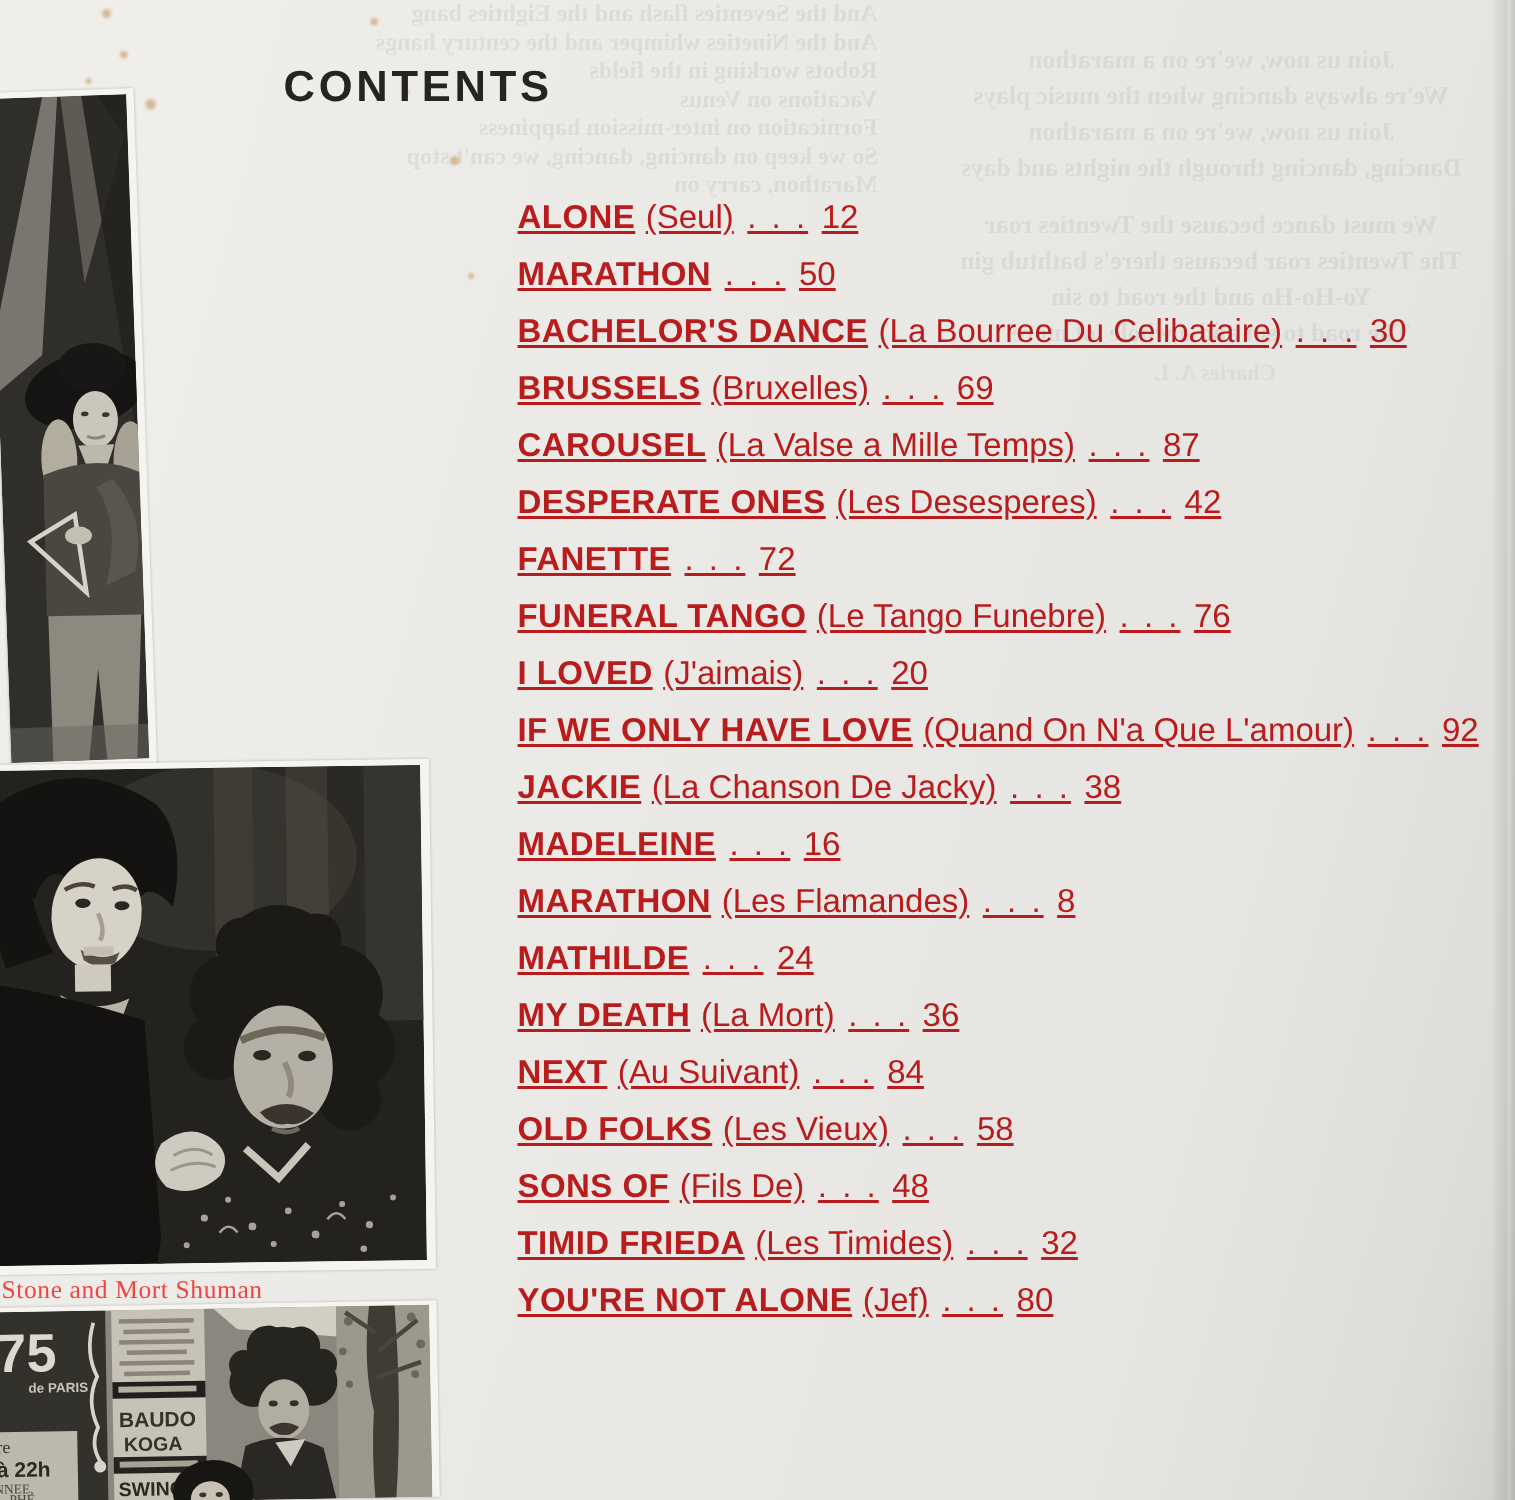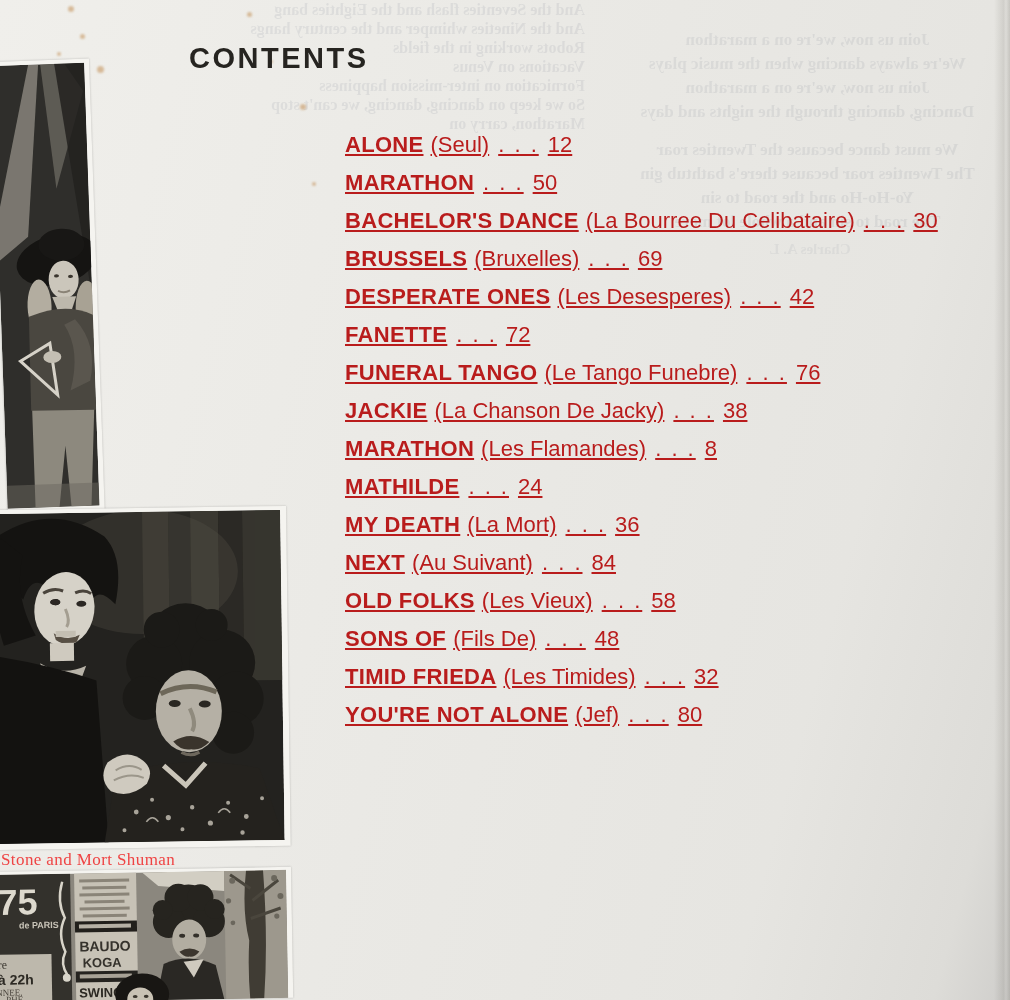--- a/index.html
+++ b/index.html
@@ -85,31 +85,35 @@
   <div class="toc" id="toc-list">
     <div class="toc-row"><span class="toc-title">ALONE</span><span class="toc-native">(Seul)</span><span class="toc-dots">. . .</span><span class="toc-page">12</span></div>
 
     <div class="toc-row"><span class="toc-title">MARATHON</span><span class="toc-dots">. . .</span><span class="toc-page">50</span></div>
 
     <div class="toc-row"><span class="toc-title">BACHELOR'S DANCE</span><span class="toc-native">(La Bourree Du Celibataire)</span><span class="toc-dots">. . .</span><span class="toc-page">30</span></div>
 
     <div class="toc-row"><span class="toc-title">BRUSSELS</span><span class="toc-native">(Bruxelles)</span><span class="toc-dots">. . .</span><span class="toc-page">69</span></div>
 
 
+    <div class="toc-row"><span class="toc-title">CAROUSEL</span><span class="toc-native">(La Valse a Mille Temps)</span><span class="toc-dots">. . .</span><span class="toc-page">87</span></div>
 
     <div class="toc-row"><span class="toc-title">DESPERATE ONES</span><span class="toc-native">(Les Desesperes)</span><span class="toc-dots">. . .</span><span class="toc-page">42</span></div>
 
     <div class="toc-row"><span class="toc-title">FANETTE</span><span class="toc-dots">. . .</span><span class="toc-page">72</span></div>
 
     <div class="toc-row"><span class="toc-title">FUNERAL TANGO</span><span class="toc-native">(Le Tango Funebre)</span><span class="toc-dots">. . .</span><span class="toc-page">76</span></div>
 
-
+    <div class="toc-row"><span class="toc-title">I LOVED</span><span class="toc-native">(J'aimais)</span><span class="toc-dots">. . .</span><span class="toc-page">20</span></div>
+
+    <div class="toc-row"><span class="toc-title">IF WE ONLY HAVE LOVE</span><span class="toc-native">(Quand On N'a Que L'amour)</span><span class="toc-dots">. . .</span><span class="toc-page">92</span></div>
 
     <div class="toc-row"><span class="toc-title">JACKIE</span><span class="toc-native">(La Chanson De Jacky)</span><span class="toc-dots">. . .</span><span class="toc-page">38</span></div>
 
+    <div class="toc-row"><span class="toc-title">MADELEINE</span><span class="toc-dots">. . .</span><span class="toc-page">16</span></div>
 
     <div class="toc-row"><span class="toc-title">MARATHON</span><span class="toc-native">(Les Flamandes)</span><span class="toc-dots">. . .</span><span class="toc-page">8</span></div>
 
 
     <div class="toc-row"><span class="toc-title">MATHILDE</span><span class="toc-dots">. . .</span><span class="toc-page">24</span></div>
 
     <div class="toc-row"><span class="toc-title">MY DEATH</span><span class="toc-native">(La Mort)</span><span class="toc-dots">. . .</span><span class="toc-page">36</span></div>
 
     <div class="toc-row"><span class="toc-title">NEXT</span><span class="toc-native">(Au Suivant)</span><span class="toc-dots">. . .</span><span class="toc-page">84</span></div>
 

